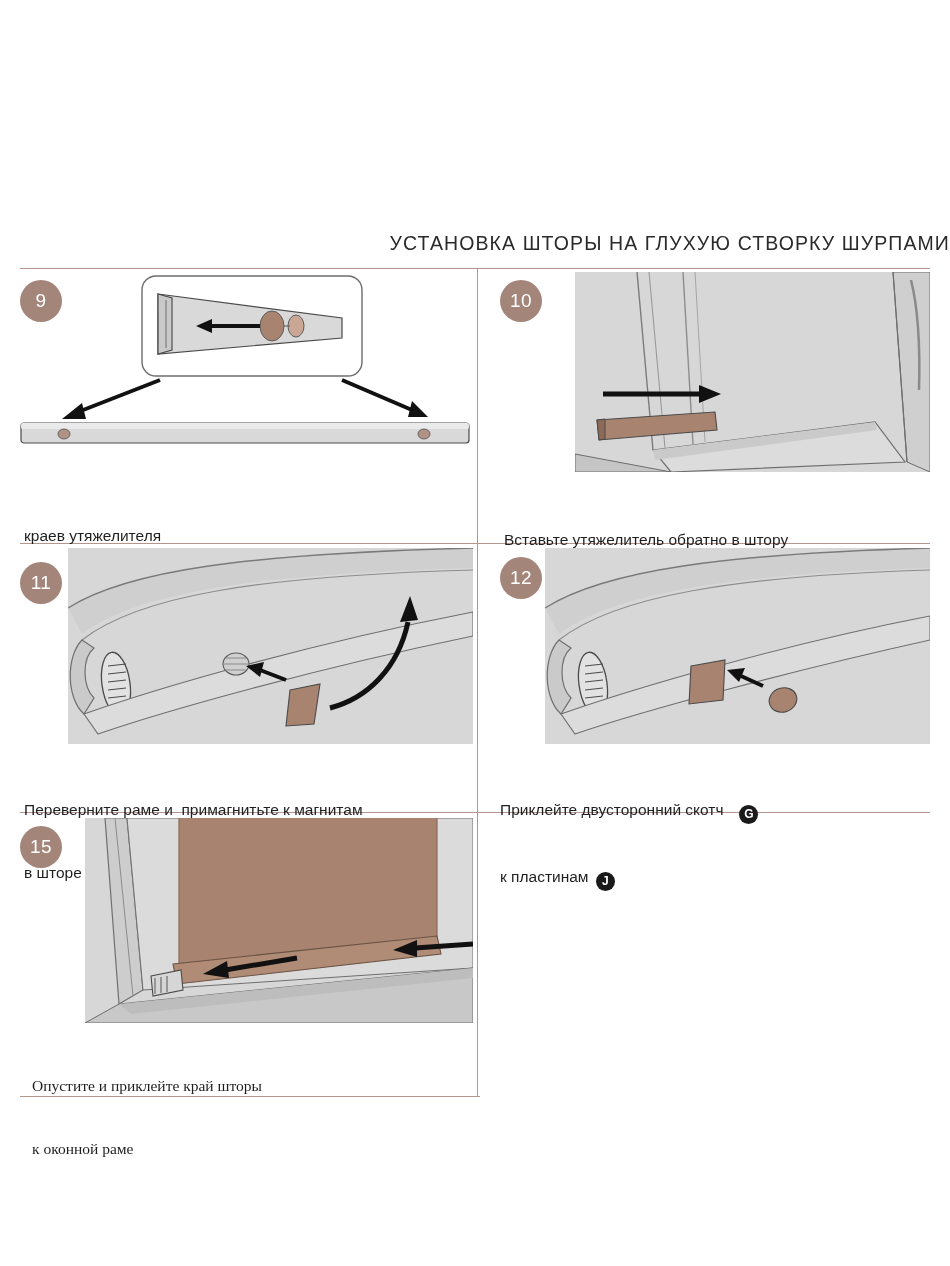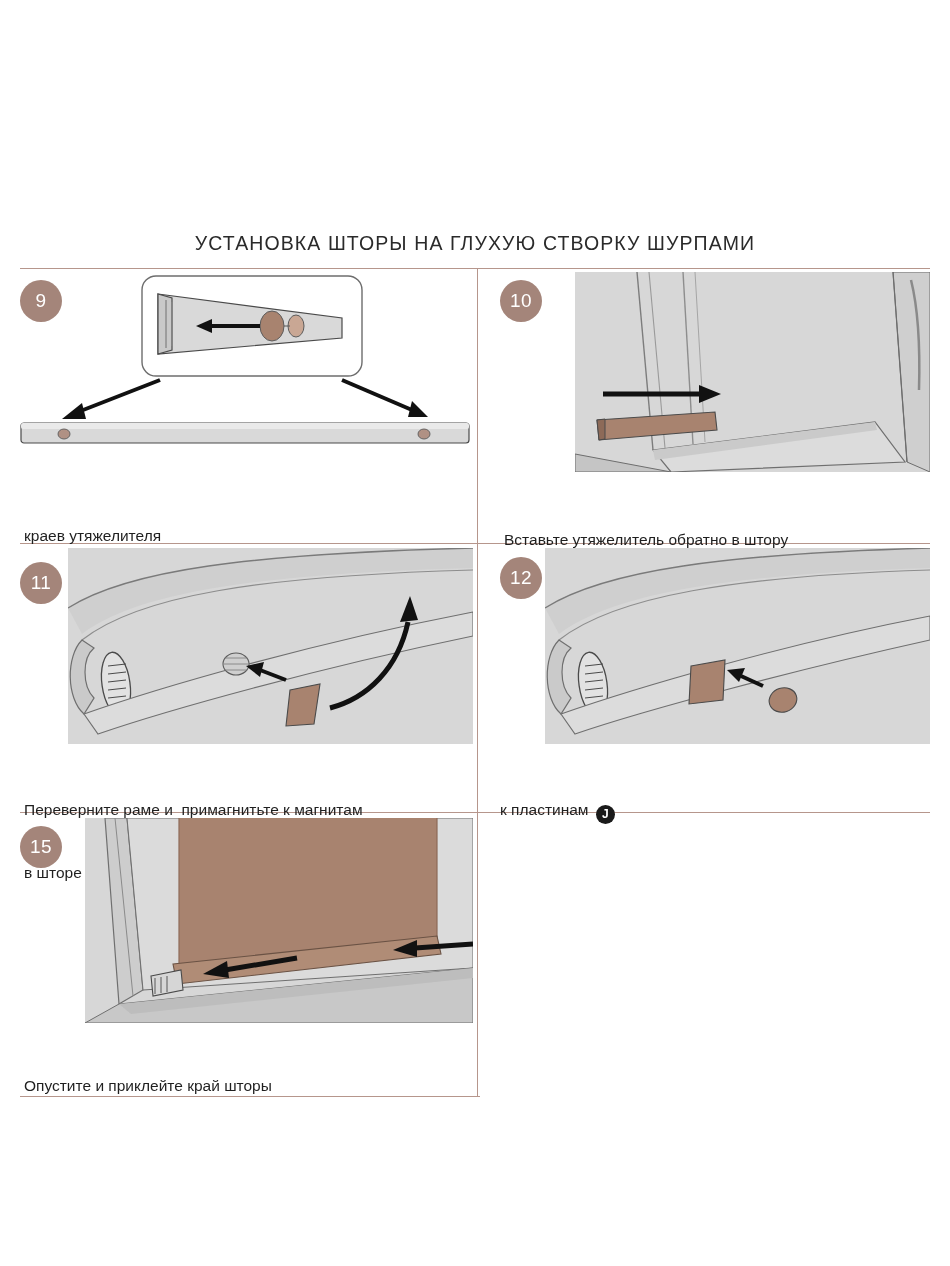--- a/index.html
+++ b/index.html
@@ -20,21 +20,21 @@
     left: 0; top: 0;
     width: 950px; height: 1266px;
   }
 
   
   .title {
     position: absolute;
     left: 0;
     top: 232px;
     width: 950px;
-    text-align: center;
+    text-align: right;
     font-size: 19.5px;
     letter-spacing: 1.1px;
     color: #2a2a2a;
     font-weight: 400;
   }
 
   
   .rule-h {
     position: absolute;
     background: #b6968c;
@@ -261,20 +261,23 @@
 
       <g>
         <line x1="218" y1="138" x2="196" y2="128" stroke="#111" stroke-width="4"></line>
         <polygon points="182,122 200,120 194,134" fill="#111"></polygon>
       </g>
     </svg>
   </div>
 
   <div class="caption" style="left:500px; top:757px; width:420px;">
     <span class="cap-line">
+      <span class="cap-run">Приклейте двусторонний скотч   </span><span class="inline-tag">G</span>
+    </span>
+    <span class="cap-line">
       <span class="cap-run">к пластинам </span><span class="inline-tag">J</span>
     </span>
   </div>
 
   <div class="badge" style="left:20px; top:826px;">15</div>
 
   <div class="fig" style="left:85px; top:818px; width:388px; height:205px;">
     <svg width="388" height="205" viewBox="0 0 388 205">
       <polygon points="0,0 388,0 388,205 0,205" fill="#d7d7d7"></polygon>
 
@@ -303,19 +306,22 @@
         <line x1="212" y1="140" x2="140" y2="152" stroke="#111" stroke-width="5"></line>
         <polygon points="118,156 142,143 144,160" fill="#111"></polygon>
       </g>
       <g>
         <line x1="388" y1="126" x2="330" y2="130" stroke="#111" stroke-width="5"></line>
         <polygon points="308,132 332,122 332,139" fill="#111"></polygon>
       </g>
     </svg>
   </div>
 
-  <div class="caption" style="left:24px; top:1033px; width:430px;">
+  <div class="caption" style="left:32px; top:1033px; width:430px;font-family:Liberation Serif, serif;">
     <span class="cap-line">
       <span class="cap-run">Опустите и приклейте край шторы</span>
     </span>
+    <span class="cap-line">
+      <span class="cap-run">к оконной раме</span>
+    </span>
   </div>
 
 </div>
 
 </body></html>

